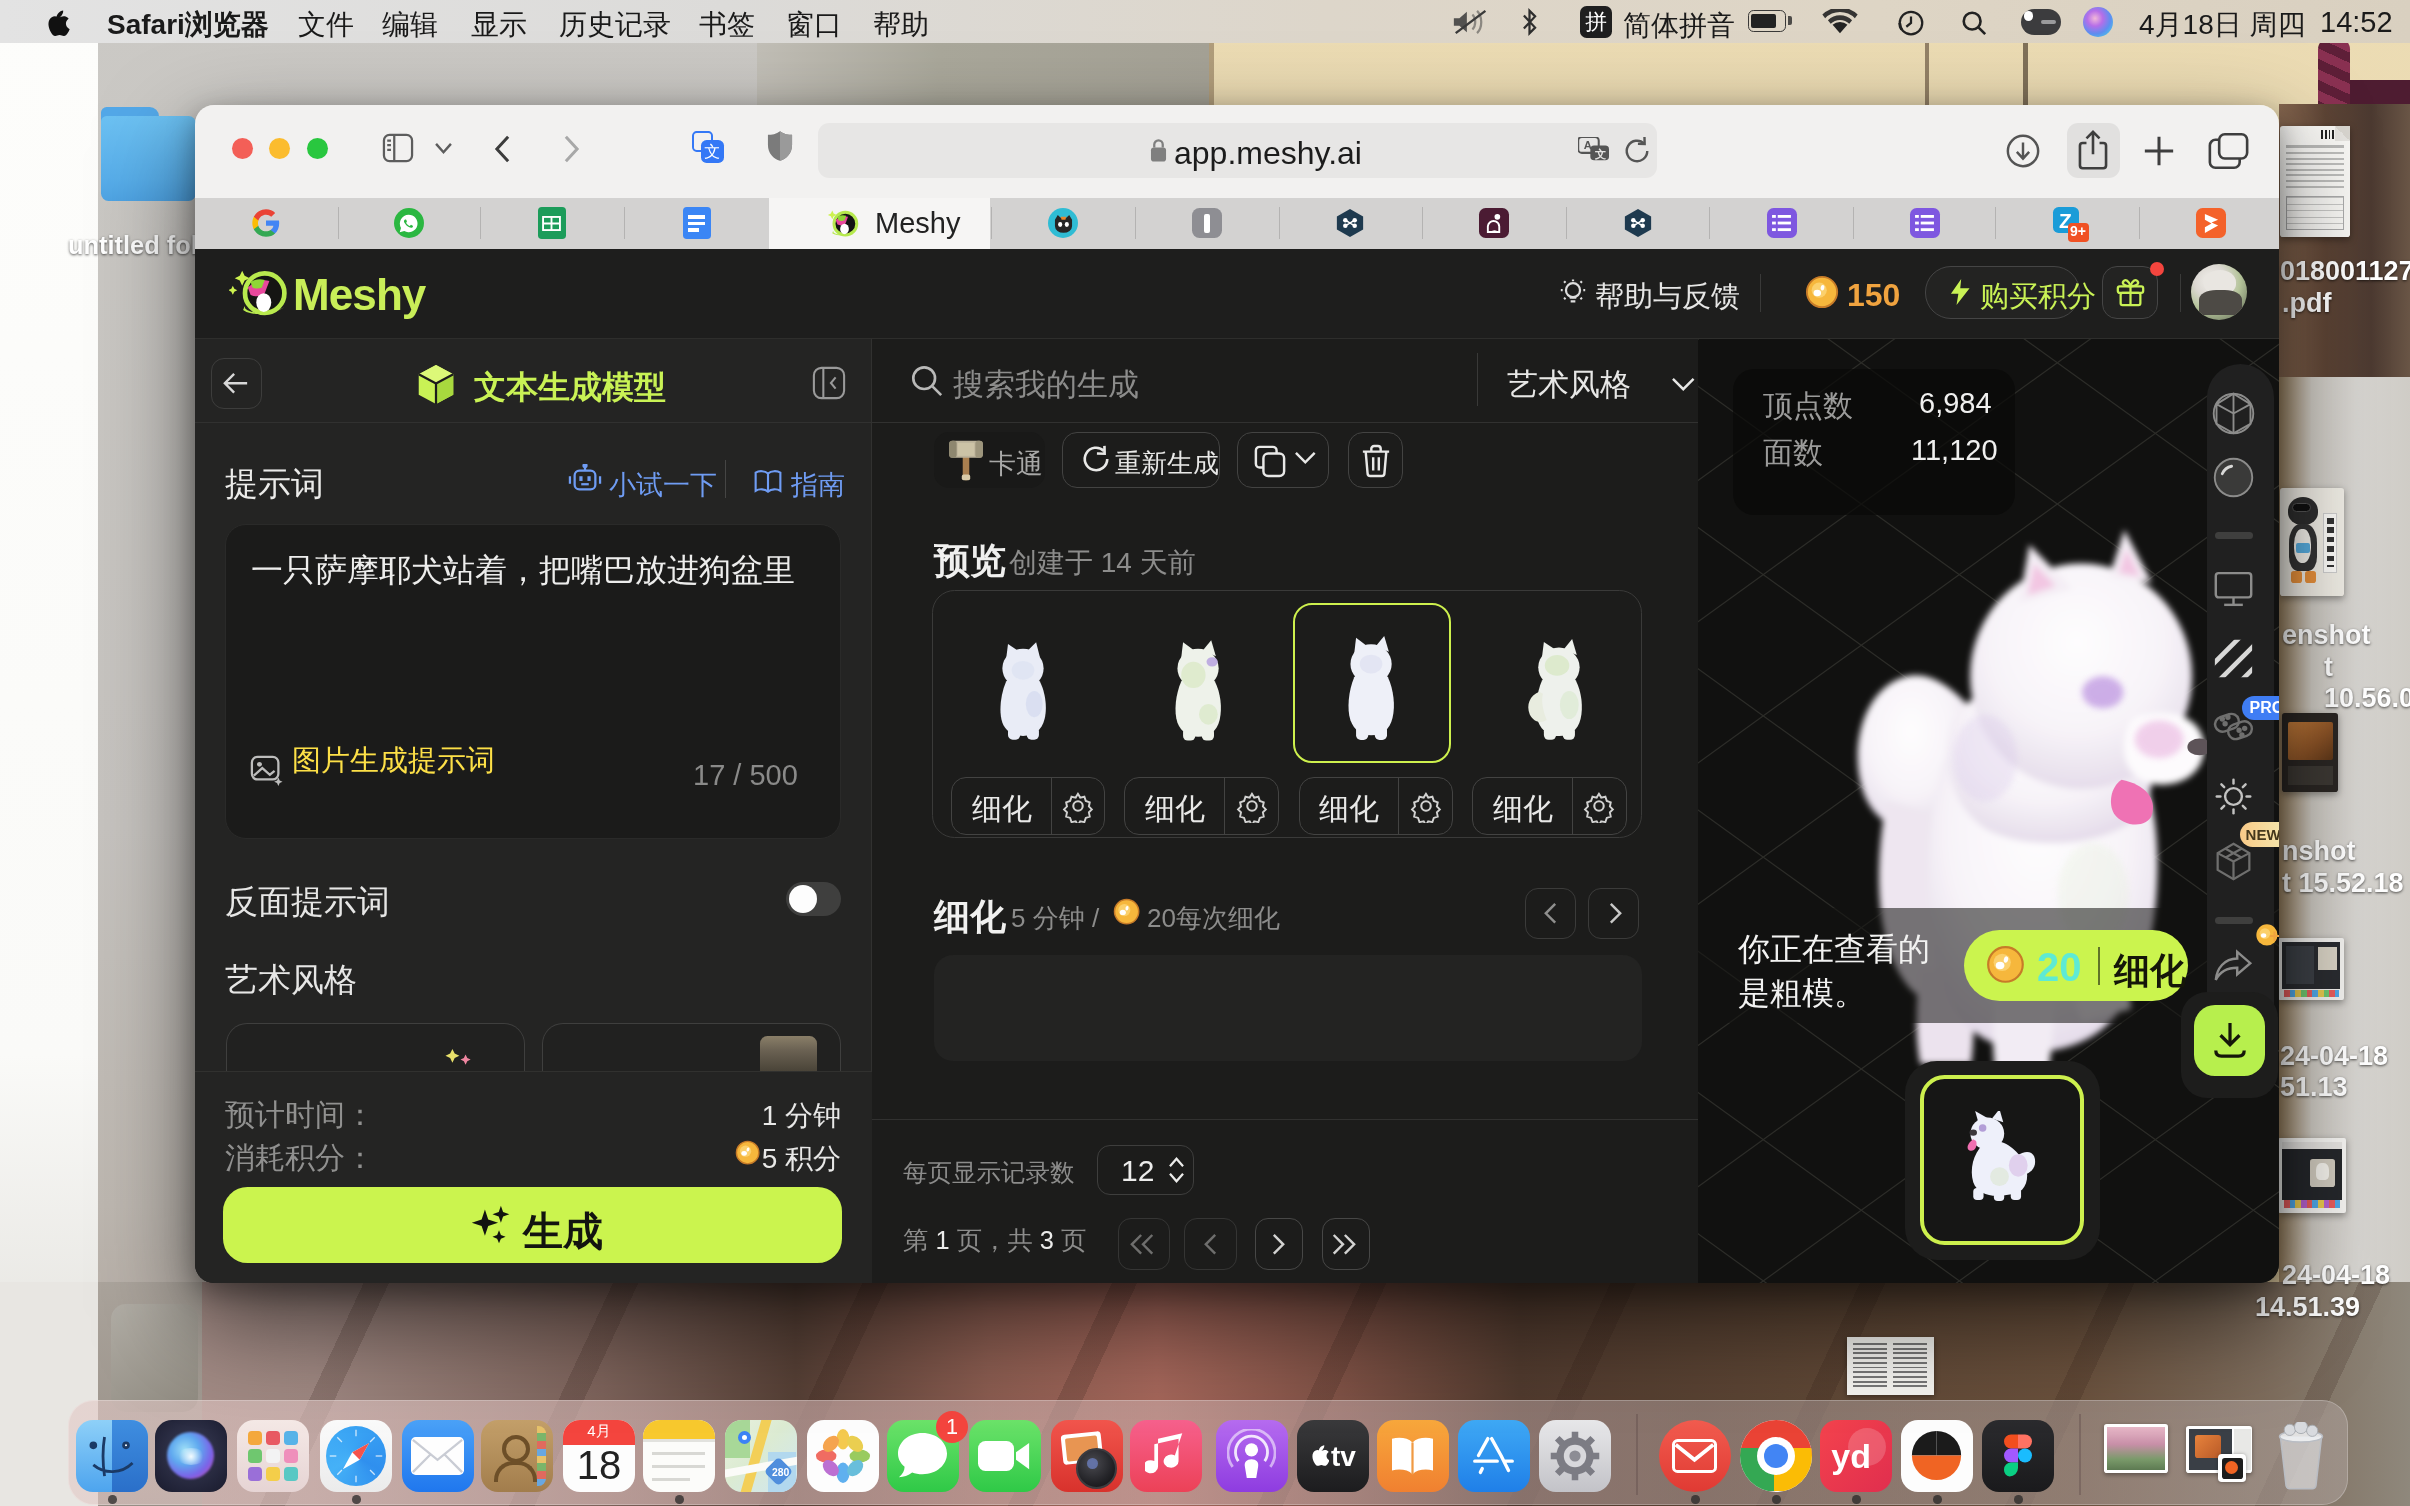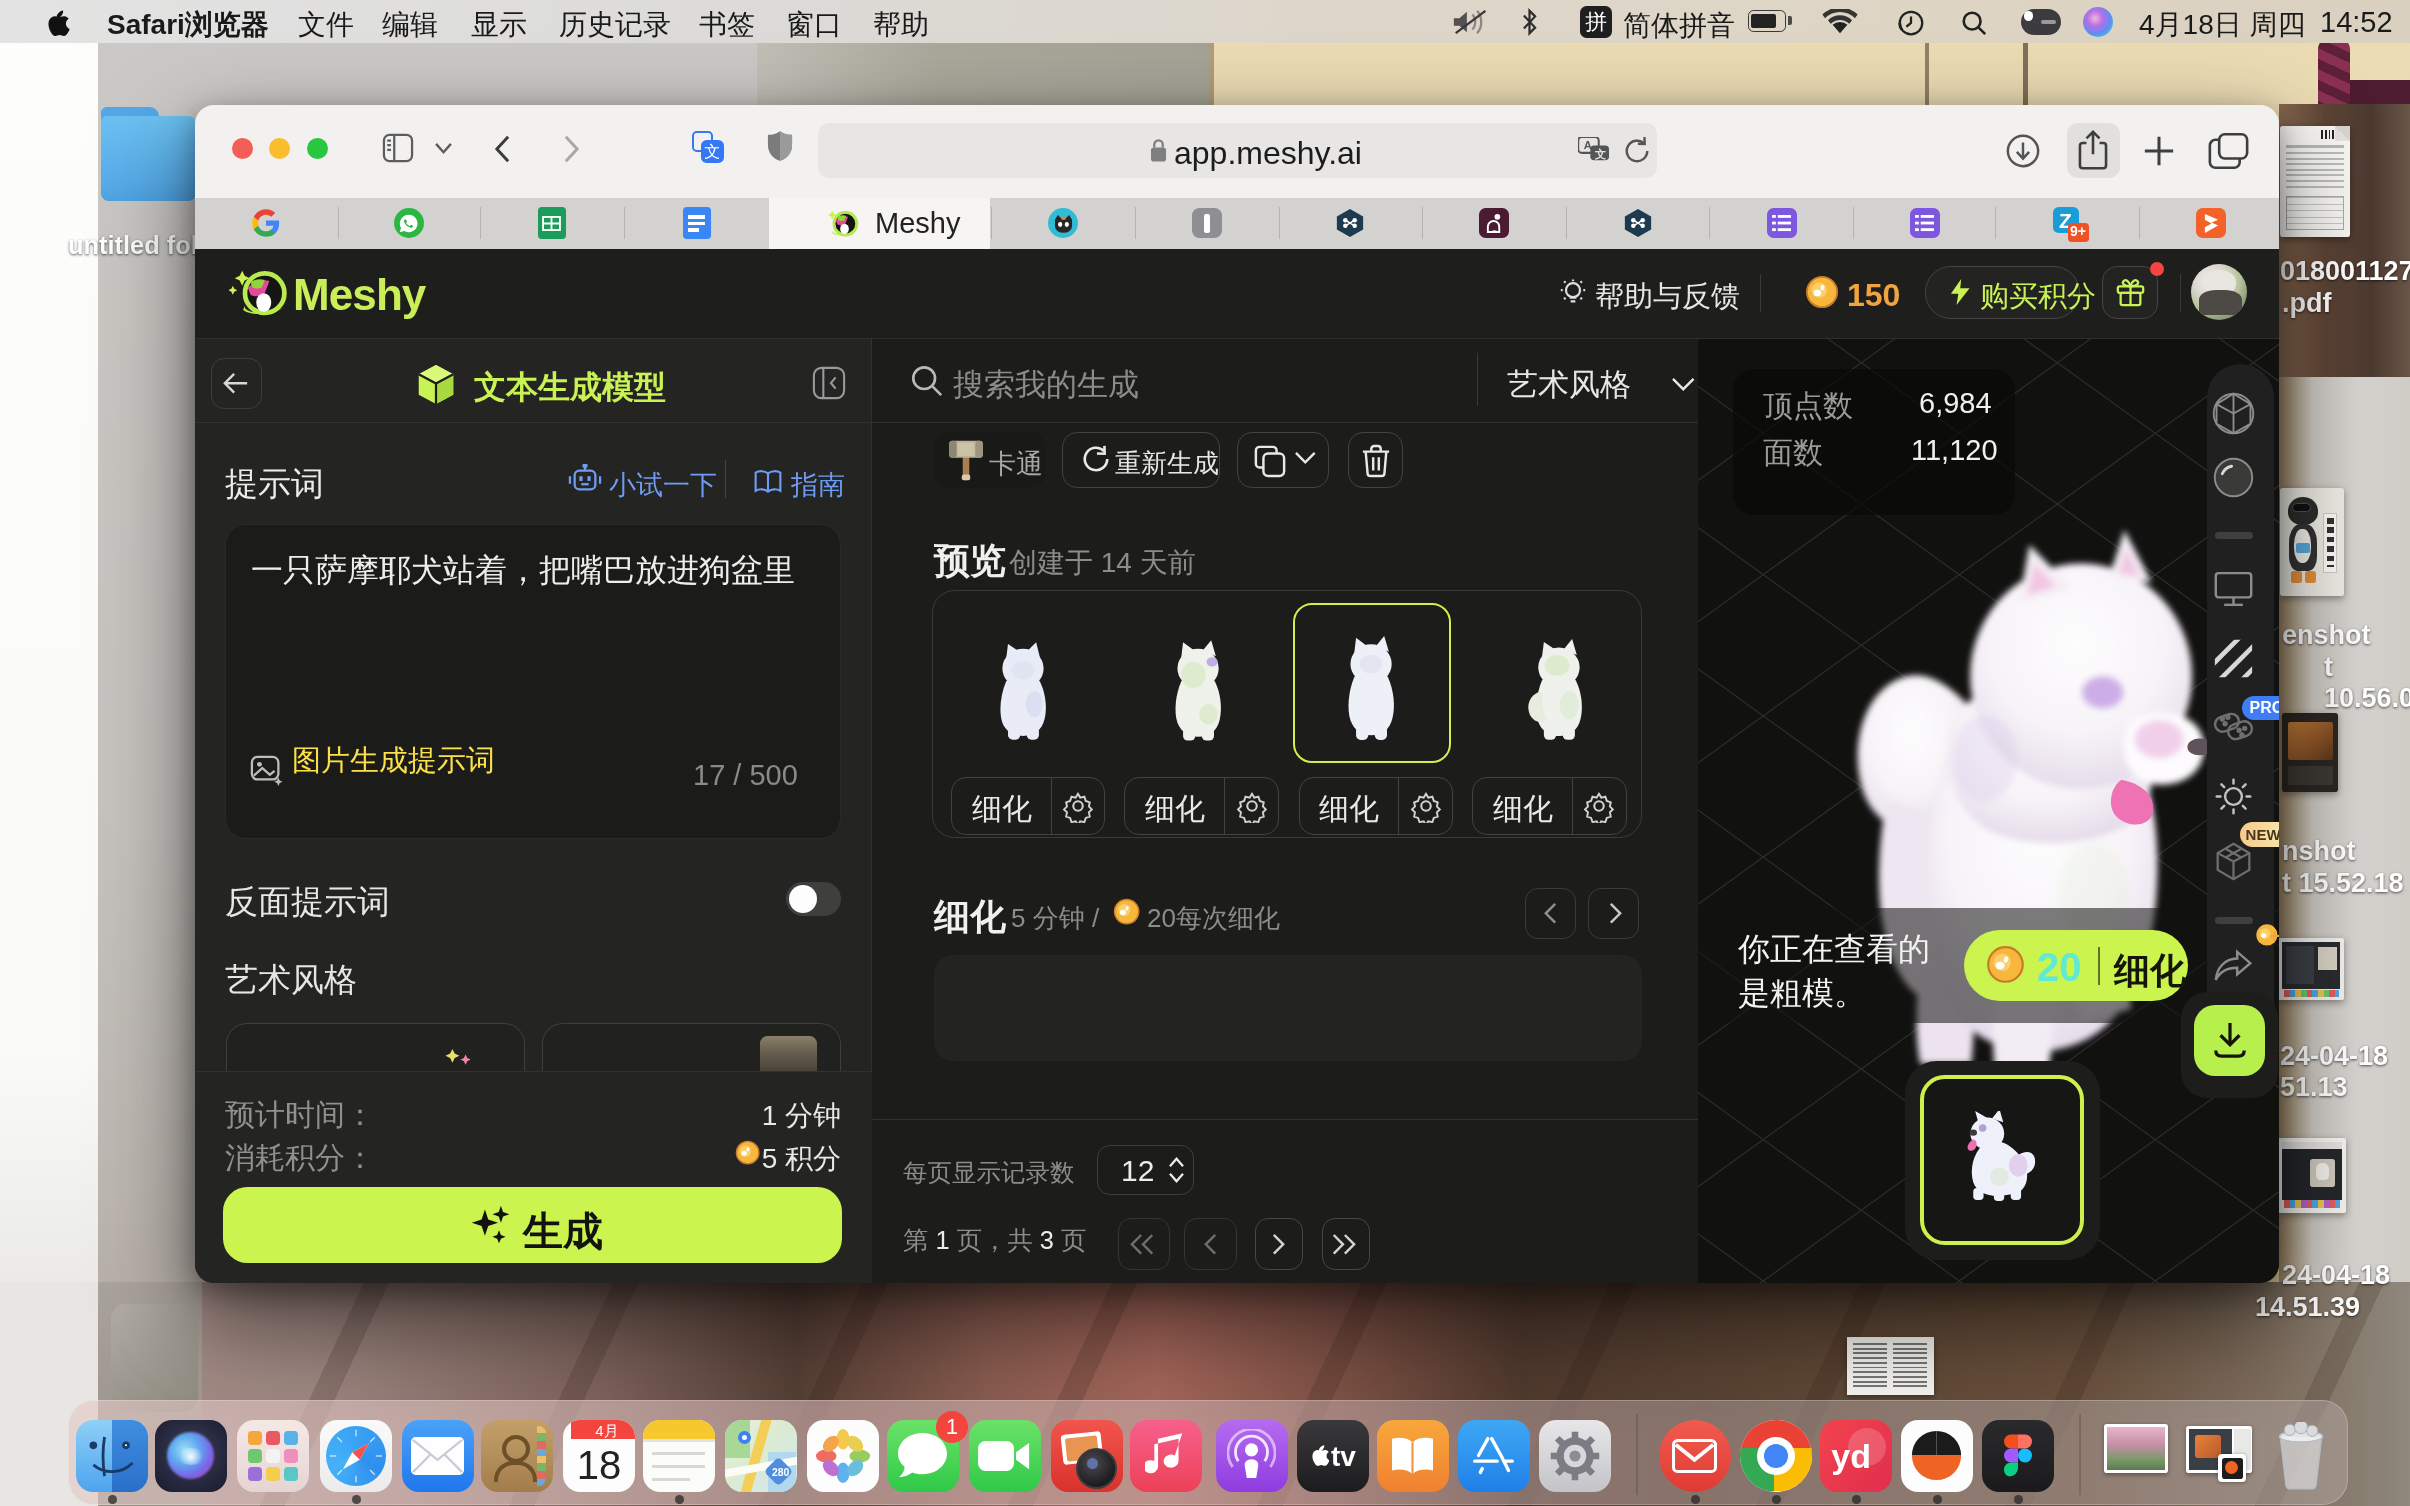--- a/index.html
+++ b/index.html
@@ -233,21 +233,21 @@
         </svg>
     </div>
 
     <div class="dicon" style="left:481px;background:linear-gradient(180deg,#c4a06a 0%,#a27d4c 100%);">
       <div class="abs" style="left:56px;top:5.6px;width:9.4px;height:60px;background:repeating-linear-gradient(180deg,#e7c26a 0 7.5px,#7ab56a 7.5px 15px,#e06a5e 15px 22.6px,#68a7e0 22.6px 30px);border-radius:0 7.5px 7.5px 0;"></div>
       <div class="abs" style="left:21px;top:15px;width:28px;height:28px;border-radius:50%;border:4.7px solid #6d4f28;"></div>
       <div class="abs" style="left:13px;top:41px;width:43px;height:21px;border-radius:19px 19px 0 0;border:4.7px solid #6d4f28;border-bottom:none;"></div>
     </div>
 
     <div class="dicon" style="left:563px;background:#fdfdfd;overflow:hidden;">
-      <div class="abs" style="left:8px;top:0;width:72px;height:19px;background:#f4453e;color:#fff;font-size:15px;text-align:center;line-height:21px;">4月</div>
+      <div class="abs" style="left:0;top:0;width:72px;height:25px;background:#f4453e;color:#fff;font-size:15px;text-align:center;line-height:21px;">4月</div>
       <div class="abs" style="left:0;top:21px;width:72px;height:51px;color:#222;font-size:40px;text-align:center;line-height:49px;">18</div>
     </div>
 
     <div class="dicon" style="left:643px;background:#fcfcfa;overflow:hidden;">
       <div class="abs" style="left:0;top:0;width:72px;height:19px;background:#f8c92e;"></div>
       <div class="abs" style="left:0;top:19px;width:72px;height:2.8px;background:#e2e2de;"></div>
       <div class="abs" style="left:9.4px;top:32px;width:53px;height:2.8px;background:#d8d8d4;"></div>
       <div class="abs" style="left:9.4px;top:45px;width:53px;height:2.8px;background:#d8d8d4;"></div>
       <div class="abs" style="left:9.4px;top:58px;width:38px;height:2.8px;background:#d8d8d4;"></div>
     </div>

